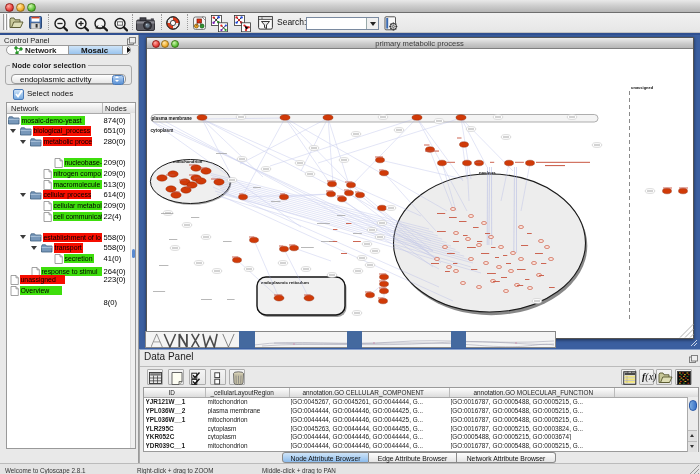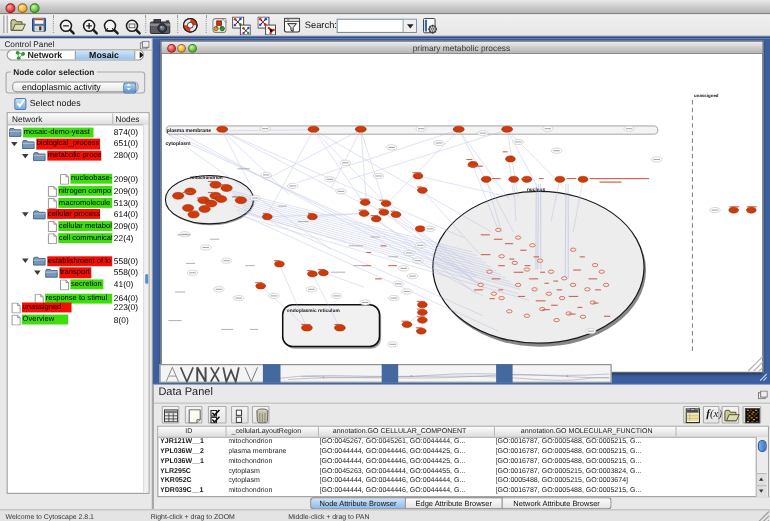--- a/index.html
+++ b/index.html
@@ -336,21 +336,21 @@
           <div style="position:absolute;left:96.5px;top:0px;height:9.2px;line-height:9.6px;color:#000;font-size:7.6px;white-space:nowrap;">223(0)</div>
         </div>
         <div style="position:absolute;left:0;top:182.9px;width:100%;height:10.63px;">
           <div style="position:absolute;left:3px;top:0px;width:12px;height:10px;">
             <svg width="9" height="10" viewBox="0 0 9 10" style="position:absolute;left:0;top:0">
               <path d="M1 0.5 L6 0.5 L8.3 2.8 L8.3 9.5 L1 9.5 Z" fill="#fff" stroke="#8a8a8a" stroke-width="0.8"></path>
               <path d="M6 0.5 L6 2.8 L8.3 2.8" fill="none" stroke="#8a8a8a" stroke-width="0.8"></path>
             </svg>
           </div>
           <div style="position:absolute;left:12.5px;top:0px;height:9.2px;line-height:9.2px;background:#3ede0c;color:#000;font-size:6.9px;padding:0 1px;white-space:nowrap;overflow:hidden;width:42.5px;box-sizing:border-box;">Overview</div>
-          <div style="position:absolute;left:96.5px;top:1px;height:9.2px;line-height:9.6px;color:#000;font-size:7.6px;white-space:nowrap;">8(0)</div>
+          <div style="position:absolute;left:96.5px;top:12px;height:9.2px;line-height:9.6px;color:#000;font-size:7.6px;white-space:nowrap;">8(0)</div>
         </div>
       </div>
     <div class="abs" style="right:0;top:10px;width:4px;height:337px;background:#f0f0f0;border-left:1px solid #ddd"></div>
     <div class="abs" style="right:0.5px;top:146px;width:3px;height:9px;background:#5a8ad0;border-radius:2px"></div>
   </div>
 </div>
 
 <div class="abs" style="left:139px;top:35px;width:561px;height:315px;background:#3b5fa0;overflow:hidden">
 
   <div class="abs" style="left:6.5px;top:2px;width:548px;height:301.5px;background:#fff;border:1px solid #555;box-shadow:0 1px 3px rgba(0,0,0,0.5);box-sizing:border-box">

